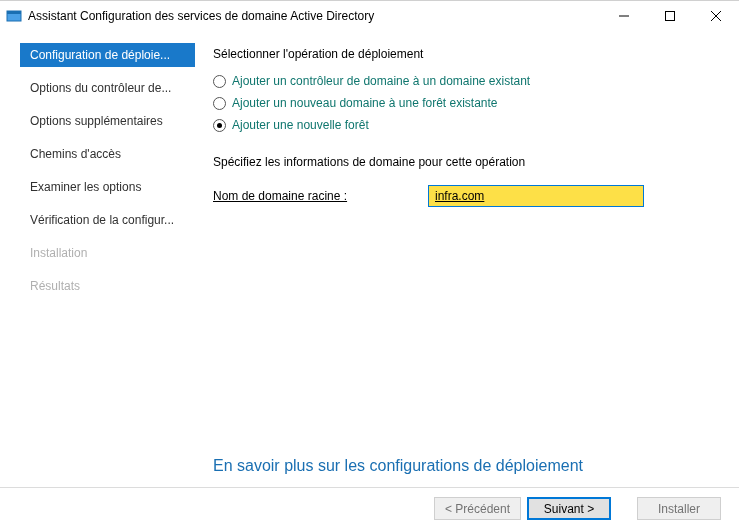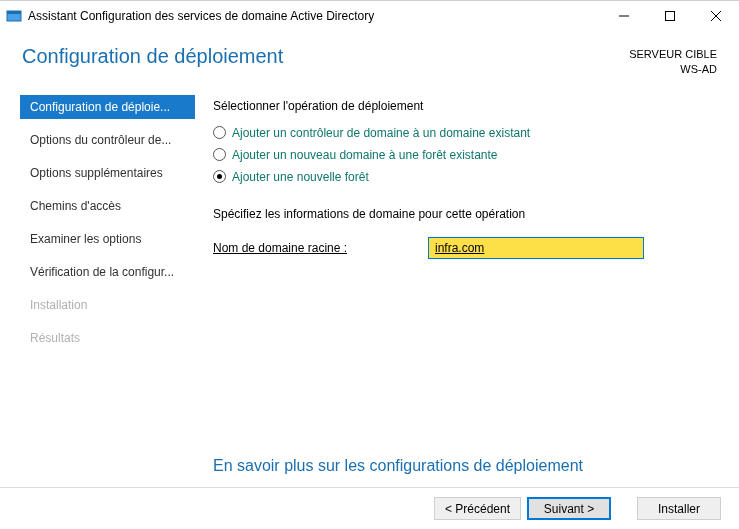--- a/index.html
+++ b/index.html
@@ -170,21 +170,21 @@
     font-size: 12px;
     font-family: inherit;
     cursor: pointer;
     display: inline-flex; align-items: center; justify-content: center;
   }
   .btn.default {
     border: 2px solid #0078d7;
     background: #e1e1e1;
   }
   .btn.disabled {
-    color: #000000;
+    color: #737373;
     border-color: #cfcfcf;
     background: #efefef;
     cursor: default;
   }
   .footer-gap { width: 14px; }
 </style>
 </head>
 <body>
 
 <div class="window">
@@ -210,27 +210,20 @@
       </div>
       <div class="winbtn">
         <svg width="10" height="10">
           <line x1="0" y1="0" x2="10" y2="10" stroke="#000" stroke-width="1"></line>
           <line x1="10" y1="0" x2="0" y2="10" stroke="#000" stroke-width="1"></line>
         </svg>
       </div>
     </div>
   </div>
 
-  <div class="header-row">
-    <div class="page-title">Configuration de déploiement</div>
-    <div class="target-server">
-      <div>SERVEUR CIBLE</div>
-      <div>WS-AD</div>
-    </div>
-  </div>
 
   <div class="body-row">
     <div class="sidebar">
       <div class="step selected">Configuration de déploie...</div>
       <div class="step">Options du contrôleur de...</div>
       <div class="step">Options supplémentaires</div>
       <div class="step">Chemins d'accès</div>
       <div class="step">Examiner les options</div>
       <div class="step">Vérification de la configur...</div>
       <div class="step disabled">Installation</div>

